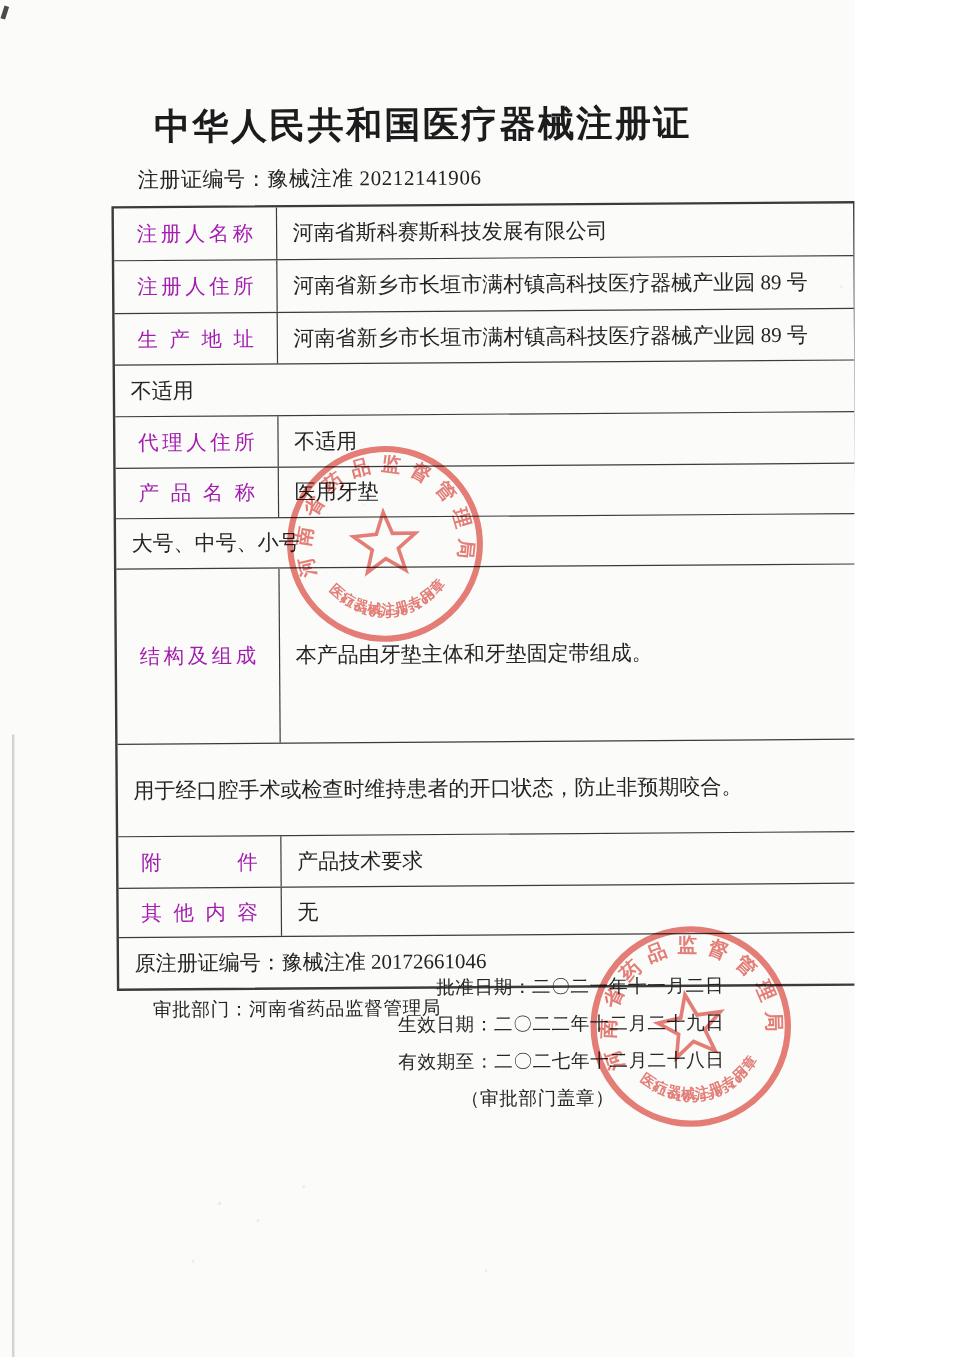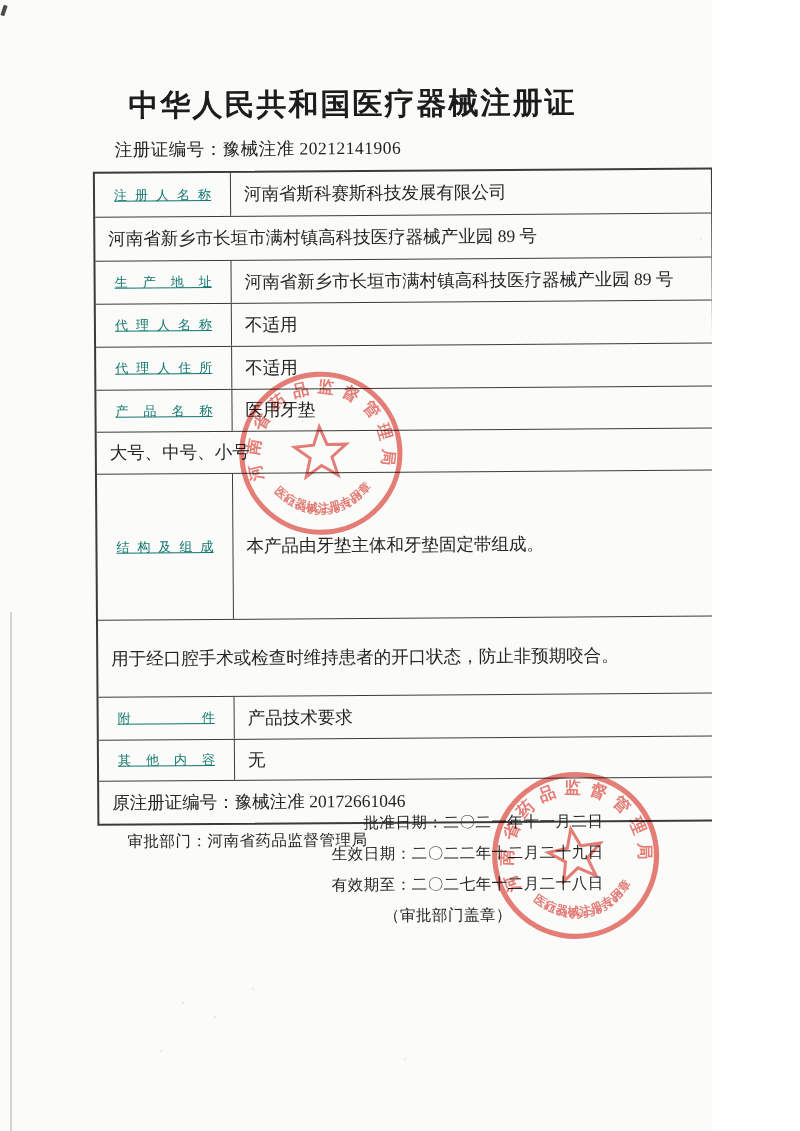--- a/index.html
+++ b/index.html
@@ -15,21 +15,21 @@
     position:absolute;left:0;right:0;top:84px;text-align:center;
     font-family:"DejaVu Sans","Liberation Sans",sans-serif;
     font-weight:900;font-size:30px;letter-spacing:2px;color:#1c1c1c;
   }
   .certno{position:absolute;left:118px;top:136px;font-size:17.5px;letter-spacing:0.5px;color:#222;}
 
   .cert-table{position:absolute;left:96px;top:170px;width:616px;border:2px solid #3b3b3b;background:transparent;}
   .row{display:flex;border-top:1.6px solid #3b3b3b;box-sizing:border-box;}
   .row:first-child{border-top:none;}
   .lc{width:136px;flex:none;border-right:1.6px solid #3b3b3b;display:flex;align-items:center;box-sizing:border-box;}
-  .lc span{flex:1;text-align:justify;text-align-last:justify;padding:0 19px;font-size:13px;color:#0f766e;text-decoration:underline;}
+  .lc span{flex:1;text-align:justify;text-align-last:justify;padding:0 19px;font-size:17px;color:#a21caf;}
   .vc{flex:1;display:flex;align-items:center;min-width:0;}
   .vc span{padding:0 10px 0 13px;font-size:17.5px;line-height:37px;color:#242424;}
   .r1{height:43px}.r2{height:44px}.r3{height:43px}.r4{height:43px}.r5{height:43px}
   .r6{height:42px}.r7{height:42px}.r8{height:146px}.r9{height:77px}
   .r10{height:43px}.r11{height:41px}.r12{height:43px}
 
   .dept{position:absolute;left:126px;top:830px;font-size:15.5px;letter-spacing:0.5px;}
   .dates{position:absolute;right:110px;top:813px;text-align:right;font-size:15.5px;}
   .dates .dline{margin-bottom:10px;letter-spacing:0.5px;white-space:nowrap;}
   .sealnote{padding-right:92px;letter-spacing:1.5px;}
@@ -64,36 +64,36 @@
     <div class="cert-table">
       <div class="row r1">
         <div class="lc">
             <span>注册人名称</span>
           </div>
         <div class="vc">
             <span>河南省斯科赛斯科技发展有限公司</span>
           </div>
       </div>
       <div class="row r2">
+        <div class="lc">
+            <span>注册人住所</span>
+          </div>
         <div class="vc">
             <span>河南省新乡市长垣市满村镇高科技医疗器械产业园 89 号</span>
           </div>
       </div>
       <div class="row r3">
         <div class="lc">
             <span>生产地址</span>
           </div>
         <div class="vc">
             <span>河南省新乡市长垣市满村镇高科技医疗器械产业园 89 号</span>
           </div>
       </div>
       <div class="row r4">
-        <div class="lc">
-            <span>代理人名称</span>
-          </div>
         <div class="vc">
             <span>不适用</span>
           </div>
       </div>
       <div class="row r5">
         <div class="lc">
             <span>代理人住所</span>
           </div>
         <div class="vc">
             <span>不适用</span>

